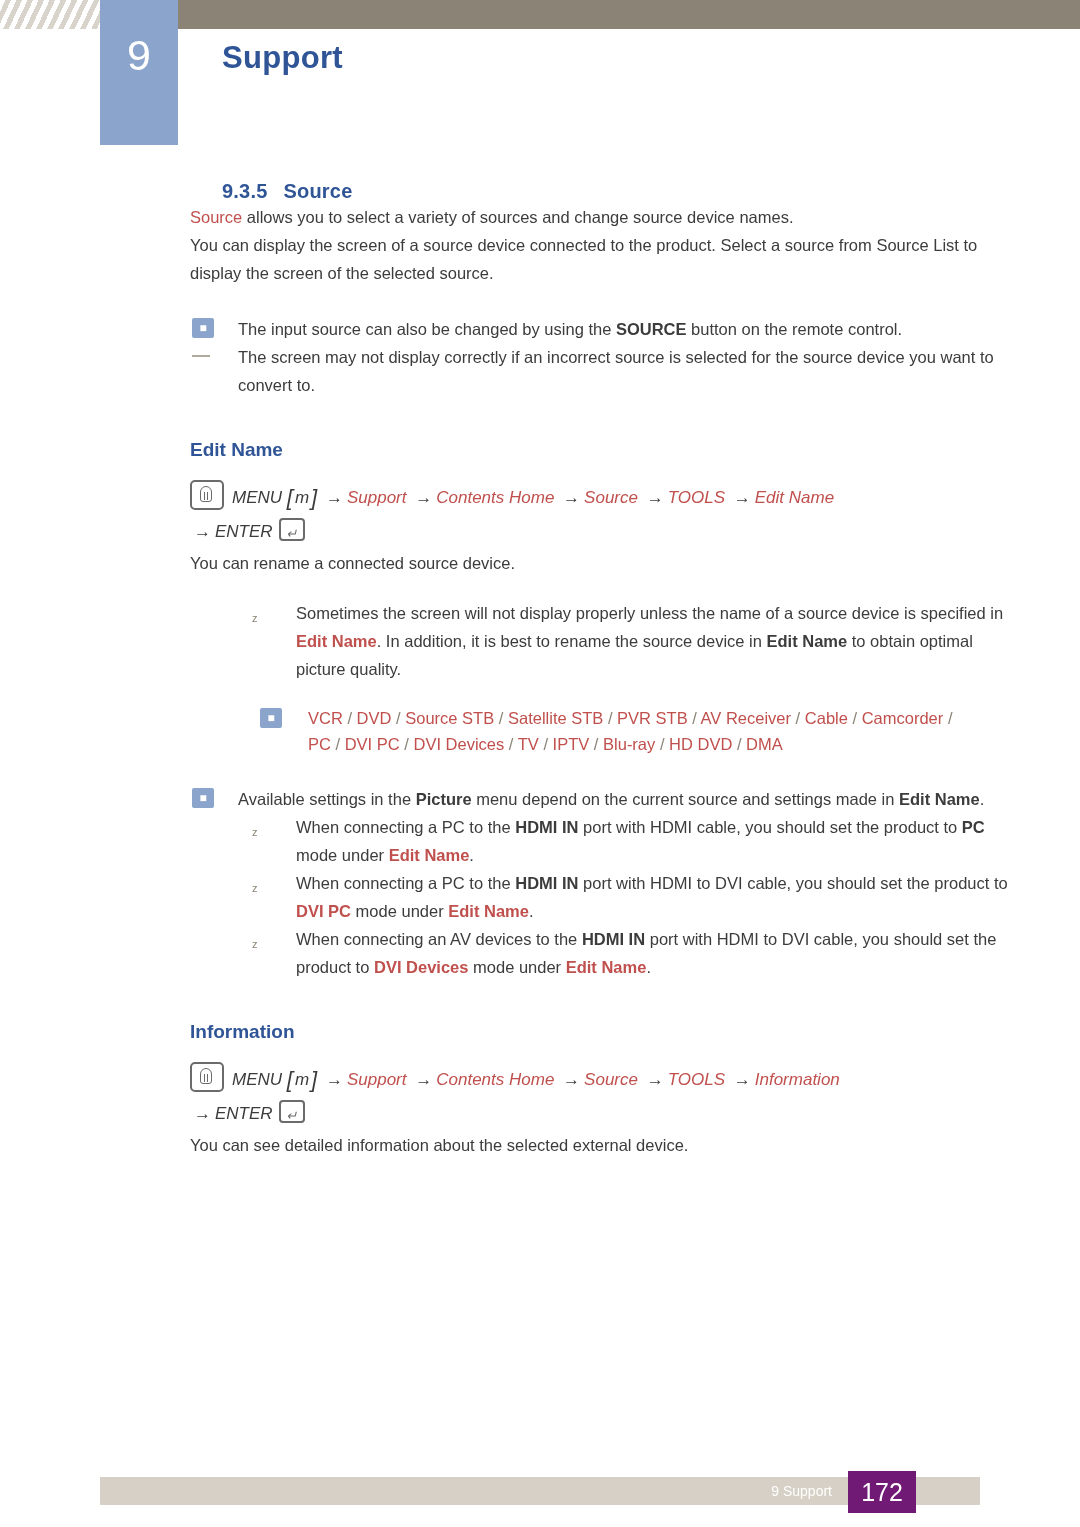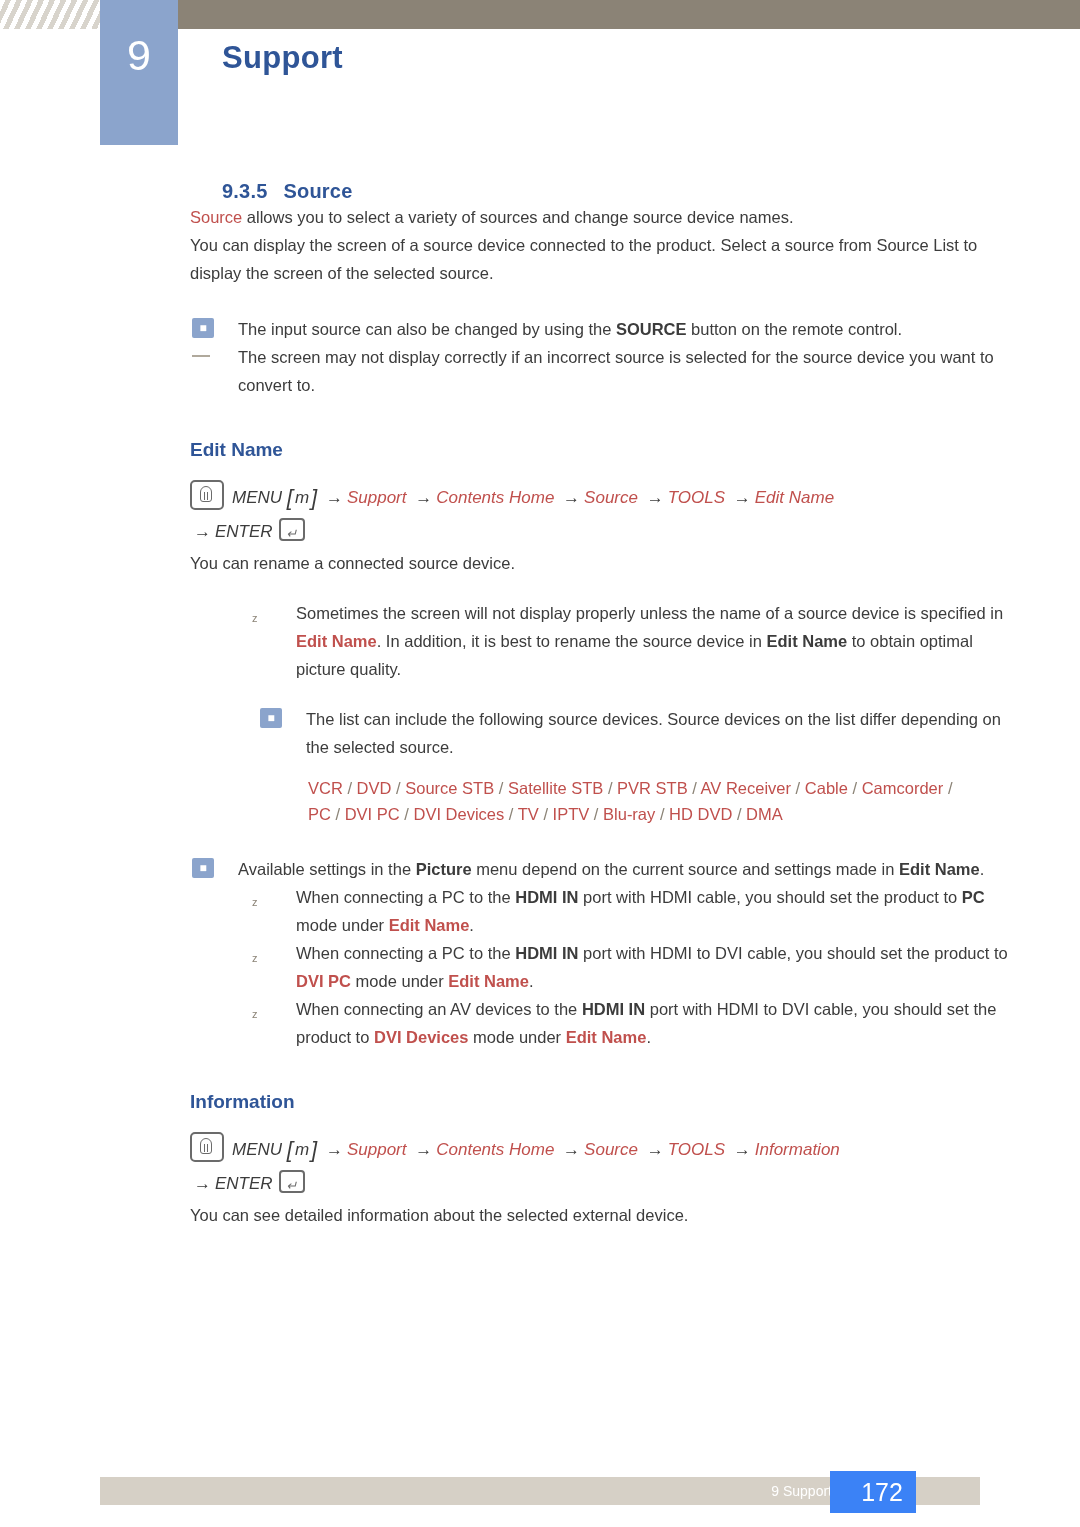--- a/index.html
+++ b/index.html
@@ -253,26 +253,25 @@
     bottom: 28px;
     font-size: 14px;
     color: #ffffff;
   }
   .page-num-box {
     position: absolute;
     right: 28px;
     bottom: 14px;
     width: 68px;
     height: 42px;
-    background: #3b82f6;
+    background: #701a75;
     color: #ffffff;
     font-size: 25px;
     text-align: center;
     line-height: 42px;
-    padding-left: 18px;
   }
 </style>
 </head>
 <body>
 
 <div class="header">
   <div class="header-hatch"></div>
   <div class="header-bar"></div>
   <div class="chapter-box">9</div>
   <div class="chapter-title">Support</div>
@@ -316,21 +315,20 @@
 
   <p class="body gap-18">You can rename a connected source device.</p>
 
   <div class="note indented gap-22">
     <span class="note-z">z</span>
     <span>Sometimes the screen will not display properly unless the name of a source device is specified in </span><span class="kw-red">Edit Name</span><span>. In addition, it is best to rename the source device in </span><span class="kw-gray">Edit Name</span><span> to obtain optimal picture quality.</span>
   </div>
 
   <div class="note gap-22" style="margin-left:248px; width:762px; padding-left:58px;">
     <span class="note-icon" style="left:12px;">■</span>
-    <span>The list can include the following source devices. Source devices on the list differ depending on the selected source.</span>
   </div>
 
   <div class="device-list gap-14">
     <span>VCR</span><span class="sep"> / </span><span>DVD</span><span class="sep"> / </span><span>Source STB</span><span class="sep"> / </span><span>Satellite STB</span><span class="sep"> / </span><span>PVR STB</span><span class="sep"> / </span><span>AV Receiver</span><span class="sep"> / </span><span>Cable</span><span class="sep"> / </span><span>Camcorder</span><span class="sep"> /</span>
   </div>
   <div class="device-list">
     <span>PC</span><span class="sep"> / </span><span>DVI PC</span><span class="sep"> / </span><span>DVI Devices</span><span class="sep"> / </span><span>TV</span><span class="sep"> / </span><span>IPTV</span><span class="sep"> / </span><span>Blu-ray</span><span class="sep"> / </span><span>HD DVD</span><span class="sep"> / </span><span>DMA</span>
   </div>
 
   <div class="note gap-28">

